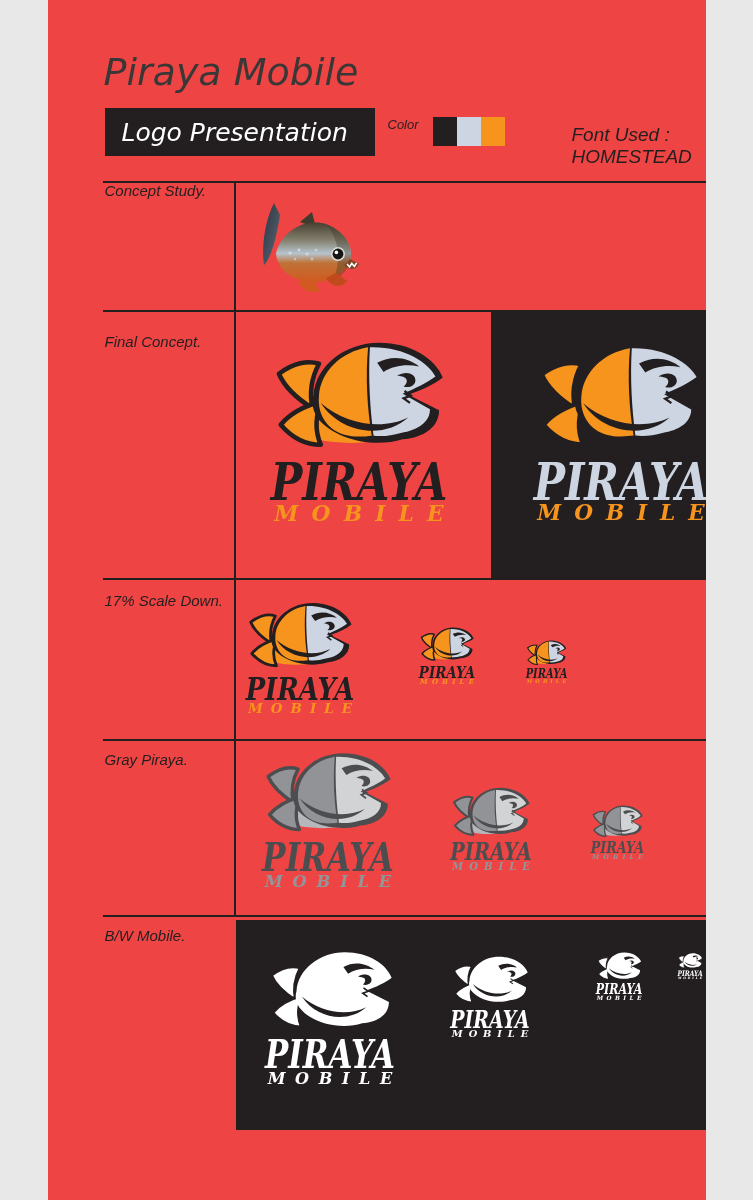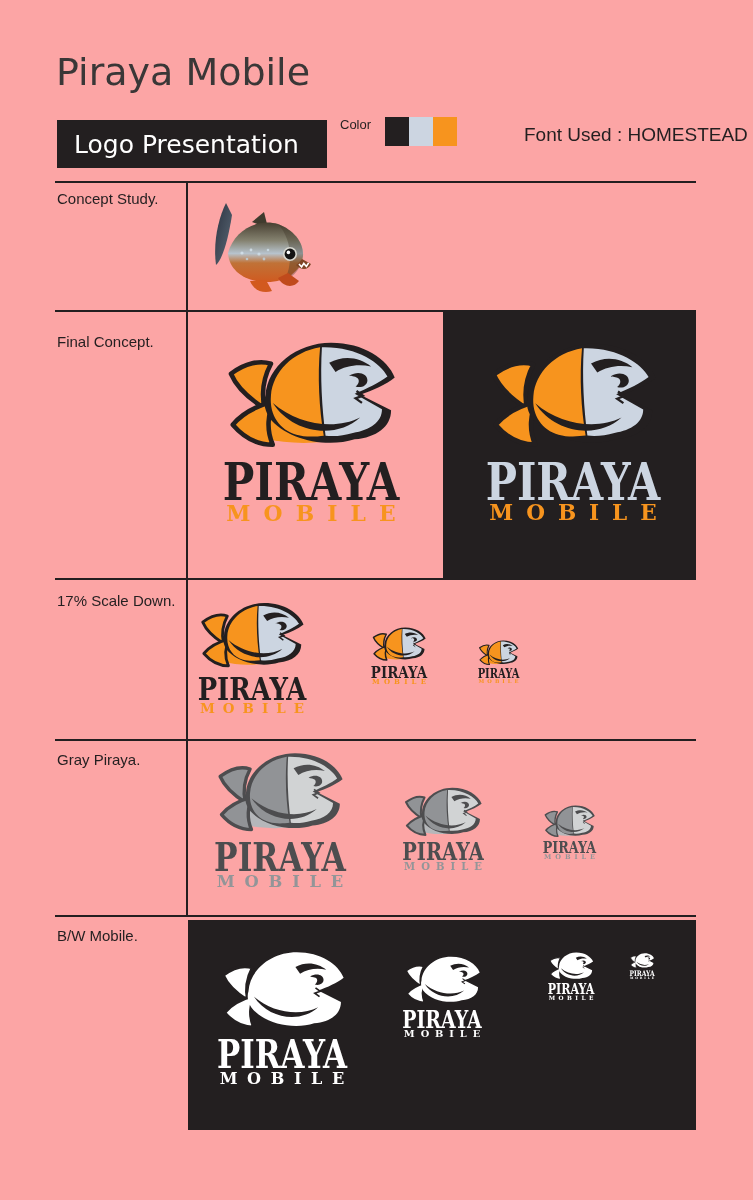--- a/index.html
+++ b/index.html
@@ -1,27 +1,28 @@
 <!DOCTYPE html>
 <html><head>
 <meta charset="utf-8">
 <style>
   html,body{margin:0;padding:0;background:#e8e8e8;}
   #page{
-    position:relative;width:753px;height:1200px;background:#fca5a5;
+    position:relative;width:658px;height:1200px;background:#ef4444;
     font-family:"Liberation Sans",sans-serif;color:#231f20;overflow:hidden;
     margin:0 auto;
+    font-style:italic;
   }
   .abs{position:absolute;}
   #page-title{
     left:56px;top:50px;font-family:"DejaVu Sans",sans-serif;
     font-size:38px;font-weight:500;color:#3a3737;letter-spacing:0px;
   }
   #banner{
-    left:57px;top:120px;width:270px;height:48px;background:#231f20;
+    left:57px;top:108px;width:270px;height:48px;background:#231f20;
     display:flex;align-items:center;
   }
   #banner span{
     font-family:"DejaVu Sans",sans-serif;font-size:25px;color:#ffffff;
     padding-left:17px;white-space:nowrap;
   }
   #color-legend{left:340px;top:117px;height:29px;display:flex;align-items:flex-start;}
   #color-label{font-size:13px;color:#231f20;margin-right:14px;}
   .swatch{width:24px;height:29px;display:inline-block;}
   #font-note{left:524px;top:124px;font-size:19px;color:#231f20;}
@@ -51,21 +52,21 @@
 
   <div id="font-note" class="abs">Font Used : HOMESTEAD</div>
 
   <div class="abs hline" style="top:181px"></div>
   <div class="abs hline" style="top:310px"></div>
   <div class="abs hline" style="top:578px"></div>
   <div class="abs hline" style="top:739px"></div>
   <div class="abs hline" style="top:915px"></div>
   <div id="vline" class="abs"></div>
 
-  <div class="abs section-label" style="top:190px">Concept Study.</div>
+  <div class="abs section-label" style="top:182px">Concept Study.</div>
   <div class="abs section-label" style="top:333px">Final Concept.</div>
   <div class="abs section-label" style="top:592px">17% Scale Down.</div>
   <div class="abs section-label" style="top:751px">Gray Piraya.</div>
   <div class="abs section-label" style="top:927px">B/W Mobile.</div>
 
   <div class="abs panel-dark" style="left:443px;top:311px;width:253px;height:267px"></div>
   <div class="abs panel-dark" style="left:188px;top:920px;width:508px;height:210px"></div>
 
   <div id="photo" class="abs">
     <svg width="115" height="99" viewBox="0 0 115 99">

